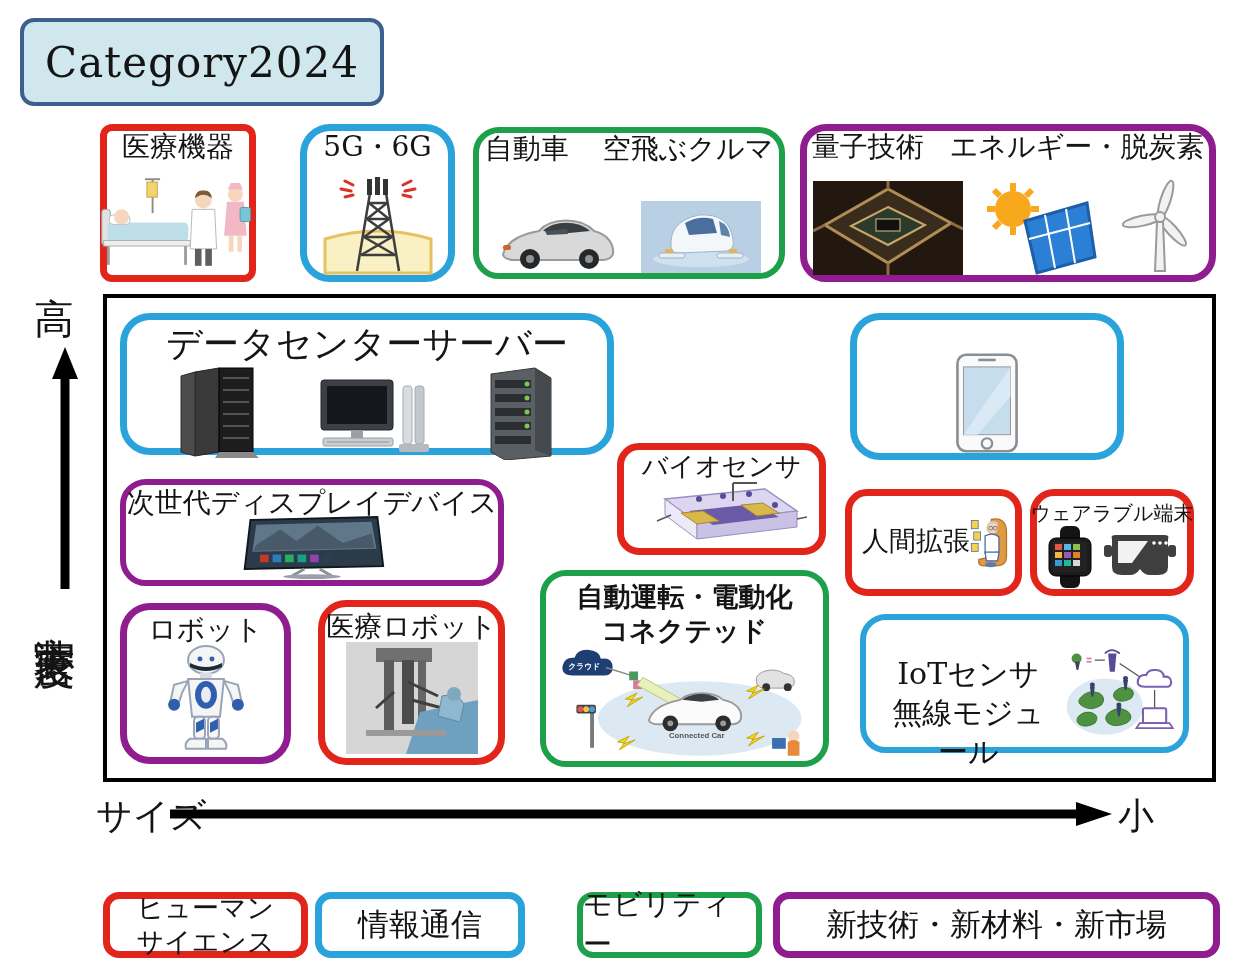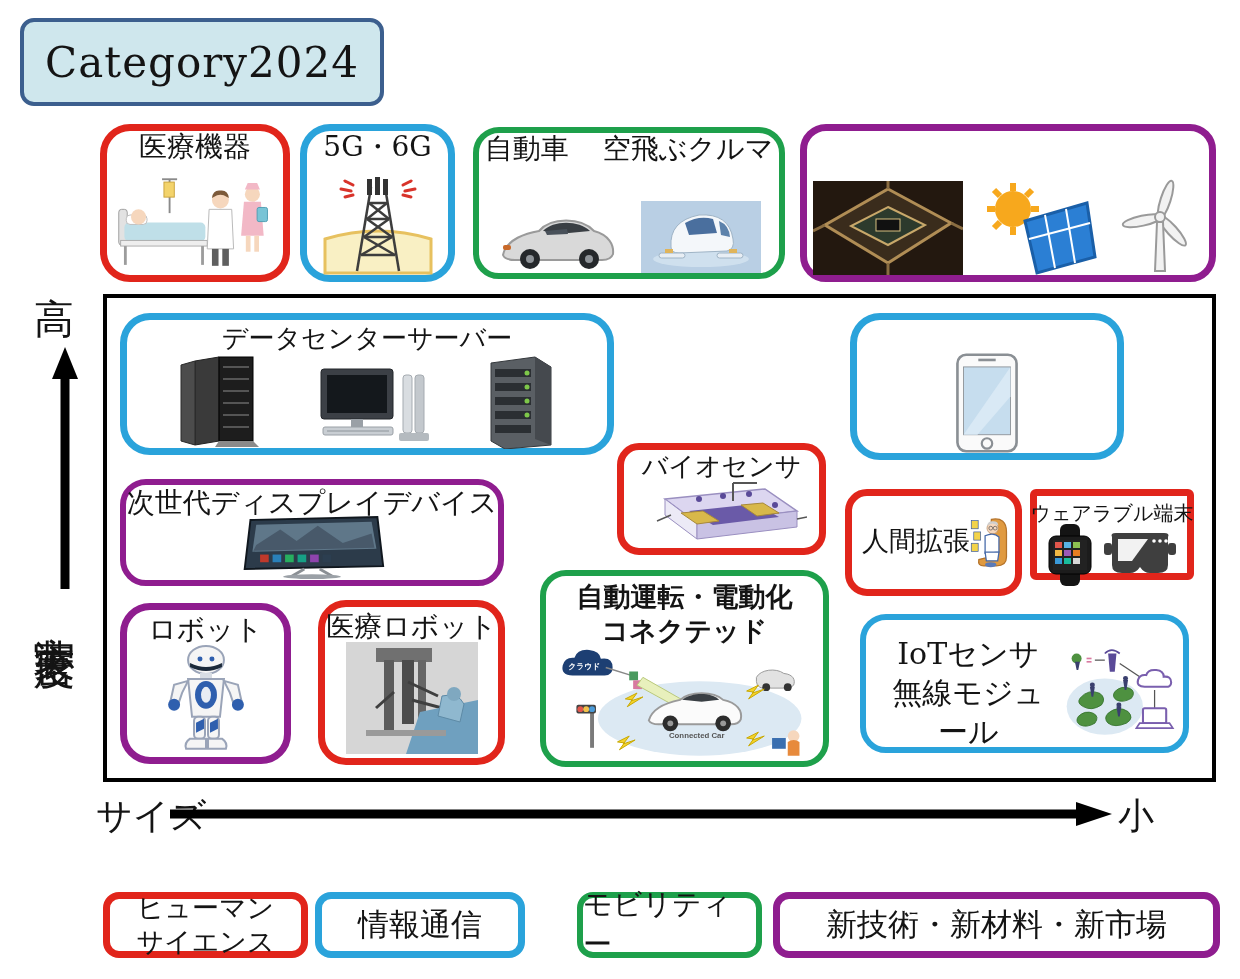--- a/index.html
+++ b/index.html
@@ -20,37 +20,37 @@
   .c-green{border-color:var(--green);}
   .c-purple{border-color:var(--purple);}
   .lbl{font-size:28px;line-height:1.12;text-align:center;white-space:nowrap;}
 
   
   #title-box{left:20px;top:18px;width:356px;height:80px;background:#cfe7ed;
     border:4px solid #3c5f8e;border-radius:14px;display:flex;align-items:center;justify-content:center;}
   #title-box .t{font-size:42px;letter-spacing:1px;}
 
   
-  #box-medical{left:100px;top:124px;width:190px;height:158px;border-width:7px;border-radius:30px;}
+  #box-medical{left:100px;top:124px;width:156px;height:158px;border-width:7px;border-radius:12px;}
   #box-5g{left:300px;top:124px;width:155px;height:158px;border-width:7px;border-radius:30px;}
   #box-car{left:473px;top:127px;width:312px;height:152px;border-width:6px;border-radius:26px;}
   #box-quantum{left:800px;top:124px;width:416px;height:158px;border-width:7px;border-radius:26px;}
   .row-lbl{display:flex;gap:34px;}
 
   
   #main-frame{left:103px;top:294px;width:1113px;height:488px;border:4px solid #000;box-sizing:border-box;}
 
   
   #box-datacenter{left:120px;top:313px;width:494px;height:142px;border-width:7px;border-radius:30px;}
   #box-mobile{left:850px;top:313px;width:274px;height:147px;border-width:7px;border-radius:30px;}
   #box-display{left:120px;top:479px;width:384px;height:107px;border-width:6px;border-radius:26px;}
   #box-biosensor{left:617px;top:443px;width:209px;height:112px;border-width:7px;border-radius:22px;}
   #box-humanaug{left:845px;top:489px;width:177px;height:107px;border-width:7px;border-radius:22px;
     flex-direction:row;align-items:center;justify-content:space-between;padding:14px 6px 16px 10px;}
-  #box-wearable{left:1030px;top:489px;width:164px;height:91px;border-width:7px;border-radius:6px;}
+  #box-wearable{left:1030px;top:489px;width:164px;height:107px;border-width:7px;border-radius:24px;}
   #box-robot{left:120px;top:603px;width:171px;height:161px;border-width:7px;border-radius:30px;}
   #box-medrobot{left:318px;top:600px;width:187px;height:165px;border-width:7px;border-radius:28px;}
   #box-autonomous{left:540px;top:570px;width:289px;height:197px;border-width:6px;border-radius:26px;font-weight:bold;}
   #box-iot{left:860px;top:614px;width:329px;height:139px;border-width:6px;border-radius:26px;
     flex-direction:row;align-items:flex-start;justify-content:flex-start;padding:14px 4px 0 14px;gap:8px;}
   .two-line{text-align:center;font-size:27px;line-height:1.25;}
 
   
   #y-top-label{left:34px;top:292px;font-size:40px;}
   #y-axis-label{left:26px;top:603px;font-size:42px;writing-mode:vertical-rl;letter-spacing:3px;}
@@ -165,20 +165,24 @@
       <path d="M78 20 Q88 24 89 36 L80 34 Z" fill="#5d82ab"></path>
       <rect x="18" y="52" width="26" height="5" rx="2.5" fill="#e8eef4" stroke="#9fb4c6"></rect>
       <rect x="76" y="52" width="26" height="5" rx="2.5" fill="#e8eef4" stroke="#9fb4c6"></rect>
       <rect x="24" y="48" width="8" height="4" fill="#e0b45a"></rect>
       <rect x="88" y="48" width="8" height="4" fill="#e0b45a"></rect>
     </svg>
   </div>
 </div>
 
 <div id="box-quantum" class="box c-purple">
+  <div class="lbl row-lbl" style="gap:26px;">
+    <span>量子技術</span>
+    <span>エネルギー・脱炭素</span>
+  </div>
   <div class="img-row" style="gap:18px;">
     <svg width="150" height="94" viewBox="0 0 150 94">
       <rect x="0" y="0" width="150" height="94" fill="#23180f"></rect>
       <polygon points="75,8 138,42 75,82 12,44" fill="#3a2c1c" stroke="#b08d55" stroke-width="3"></polygon>
       <polygon points="75,26 112,44 75,64 38,45" fill="#2c3a2c" stroke="#c8a86a" stroke-width="2"></polygon>
       <rect x="63" y="38" width="24" height="12" fill="#111" stroke="#d8c080"></rect>
       <line x1="12" y1="44" x2="0" y2="50" stroke="#8a6d42" stroke-width="3"></line>
       <line x1="138" y1="42" x2="150" y2="48" stroke="#8a6d42" stroke-width="3"></line>
       <line x1="75" y1="8" x2="75" y2="0" stroke="#8a6d42" stroke-width="3"></line>
       <line x1="75" y1="82" x2="75" y2="94" stroke="#8a6d42" stroke-width="3"></line>
@@ -225,21 +229,21 @@
 </svg>
 <div id="y-axis-label" class="abs">実装密度</div>
 <div id="x-axis-label" class="abs">サイズ</div>
 <svg id="x-arrow" class="abs" width="946" height="30">
   <line x1="2" y1="15" x2="912" y2="15" stroke="#000" stroke-width="9"></line>
   <polygon points="944,15 908,3 908,27" fill="#000"></polygon>
 </svg>
 <div id="x-right-label" class="abs">小</div>
 
 <div id="box-datacenter" class="box c-blue">
-  <div class="lbl" style="font-size:26px;margin-top:4px;">データセンターサーバー</div>
+  <div class="lbl" style="font-size:36px;margin-top:4px;">データセンターサーバー</div>
   <div class="img-row" style="gap:48px;">
     <svg width="96" height="96" viewBox="0 0 96 96">
       <polygon points="20,8 44,4 44,88 20,92" fill="#3a3a3a" stroke="#222"></polygon>
       <rect x="44" y="4" width="34" height="84" fill="#1d1d1d" stroke="#000"></rect>
       <g stroke="#555" stroke-width="2">
         <line x1="48" y1="14" x2="74" y2="14"></line>
           <line x1="48" y1="26" x2="74" y2="26"></line>
         <line x1="48" y1="38" x2="74" y2="38"></line>
           <line x1="48" y1="50" x2="74" y2="50"></line>
         <line x1="48" y1="62" x2="74" y2="62"></line>
@@ -460,21 +464,21 @@
     <circle cx="26" cy="62.5" r="3" fill="#e2574c"></circle>
       <circle cx="32" cy="62.5" r="3" fill="#f2c14a"></circle>
       <circle cx="38" cy="62.5" r="3" fill="#4a9ad8"></circle>
     <rect x="222" y="92" width="14" height="11" fill="#3a6fb0"></rect>
     <circle cx="244" cy="90" r="6" fill="#f6d7bd"></circle>
     <path d="M238 96 q6 -4 12 0 l0 14 l-12 0 Z" fill="#e78a3c"></path>
   </svg>
 </div>
 
 <div id="box-iot" class="box c-blue">
-  <div class="two-line" style="font-size:30px;line-height:1.3;">
+  <div class="two-line" style="font-size:30px;line-height:1.3;margin-top:20px;">
     <div>IoTセンサ</div>
     <div>無線モジュール</div>
   </div>
   <svg width="138" height="112" viewBox="0 0 138 112">
     <ellipse cx="48" cy="76" rx="46" ry="34" fill="#dce9f3"></ellipse>
     <g fill="#4e9140" stroke="#33702a">
       <path d="M18 66 q10 -12 24 -6 q8 6 2 14 q-12 8 -22 2 q-8 -4 -4 -10 Z"></path>
       <path d="M52 84 q12 -10 24 -2 q8 8 -2 14 q-14 6 -22 0 q-6 -6 0 -12 Z"></path>
       <path d="M60 58 q8 -8 18 -4 q8 4 2 12 q-10 6 -18 2 q-6 -4 -2 -10 Z"></path>
       <path d="M16 88 q8 -8 18 -4 q8 4 2 12 q-10 6 -18 2 q-6 -4 -2 -10 Z"></path>

